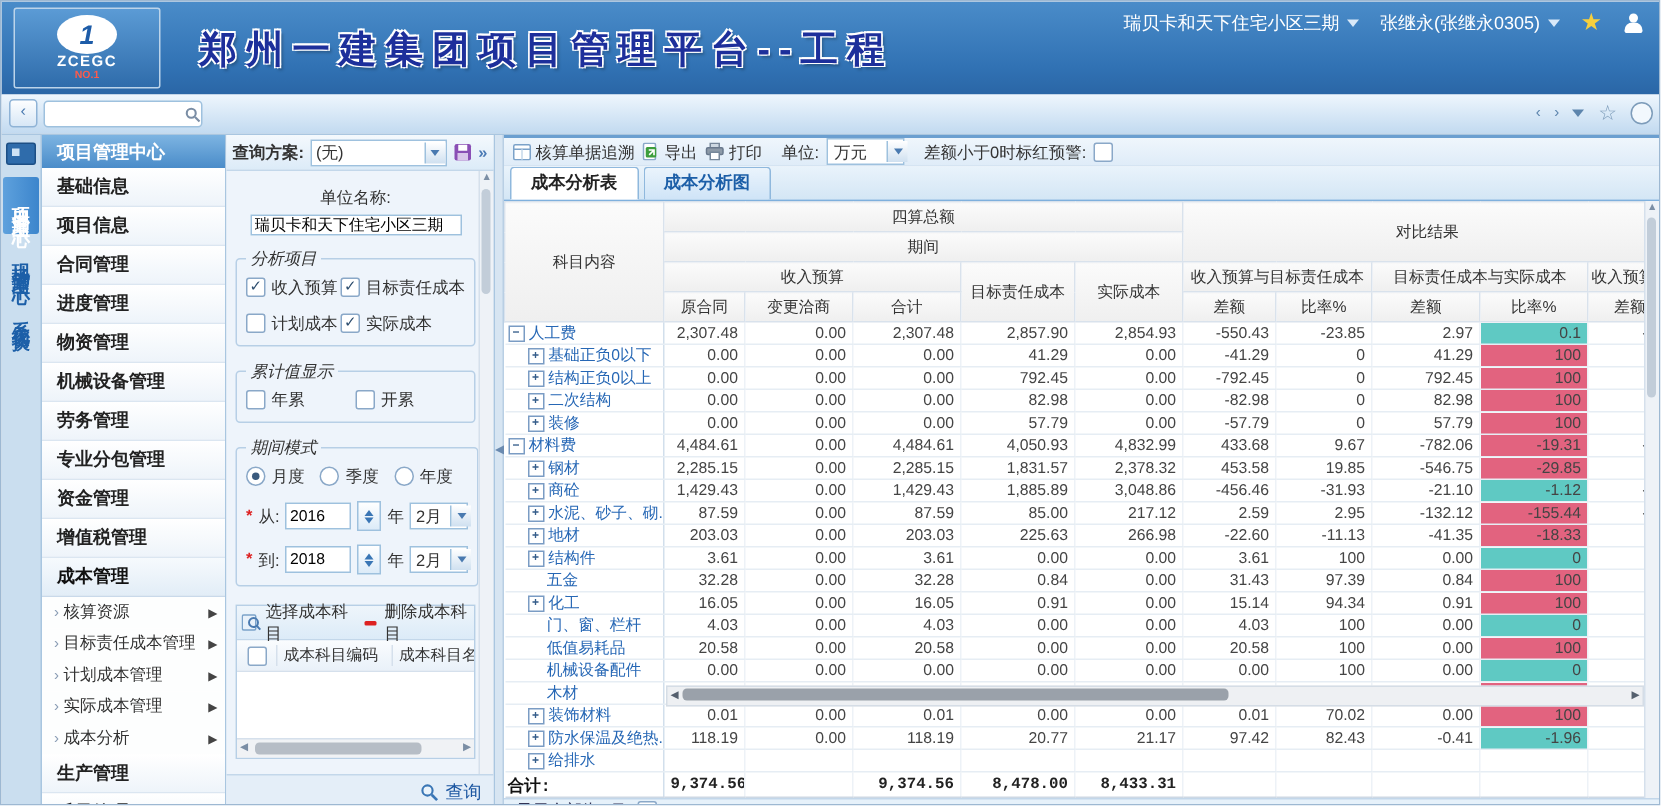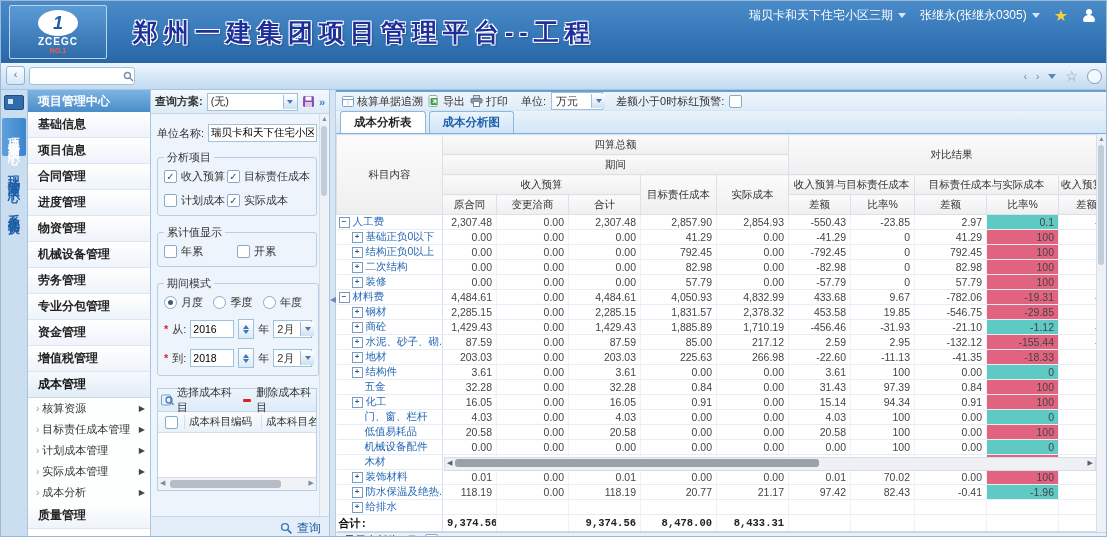--- a/index.html
+++ b/index.html
@@ -63,25 +63,25 @@
   .qp-top{height:23px;display:flex;align-items:center;padding:0 4px;background:linear-gradient(#f4f9fd,#dcebf8);border-bottom:1px solid #c3d7ea;gap:4px;}
   .qp-top-label{font-weight:bold;font-size:11px;}
   .qp-select{flex:1;height:16px;background:#fff;border:1px solid #9ec1de;display:flex;align-items:center;justify-content:space-between;padding:0 3px;font-size:11px;}
   .dd-box{width:13px;height:14px;background:linear-gradient(#fff,#cfe0f0);border-left:1px solid #9ec1de;display:flex;align-items:center;justify-content:center;margin-right:-3px;}
   .dd-box .tri{width:0;height:0;border-left:3px solid transparent;border-right:3px solid transparent;border-top:4px solid #4a7ab0;}
   .chev{color:#4a7ab5;font-weight:bold;font-size:11px;}
   .qp-scroll{flex:1;position:relative;padding:6px 12px 0 6px;overflow:hidden;}
   .qp-vscroll{position:absolute;right:0;top:0;bottom:0;width:9px;background:#eef2f7;border-left:1px solid #d5e0ec;}
   .qp-vscroll .arr{display:block;text-align:center;font-size:7px;color:#7b8ea5;line-height:10px;}
   .qp-vscroll .thumb{position:absolute;top:12px;left:1px;width:6px;height:70px;background:#c2cdd9;border-radius:3px;}
-  .unit-row{display:flex;align-items:center;gap:4px;margin:4px 0 8px;}
+  .unit-row{display:flex;align-items:center;gap:4px;margin:4px 0 8px;flex-direction:column;}
   .unit-row label{font-size:11px;white-space:nowrap;}
   .unit-input{flex:1;min-width:0;height:16px;border:1px solid #9ec1de;background:#fff;font-size:10.5px;padding:0 2px;font-family:inherit;}
   fieldset{border:1px solid #b7cfe6;border-radius:3px;margin:0 0 9px;padding:4px 6px 7px;}
-  legend{font-size:11px;padding:0 3px;color:#333;}
+  legend{font-size:11px;padding:0 3px;color:#333;font-style:italic;}
   .opt-grid{display:grid;grid-template-columns:1fr 1fr;row-gap:9px;}
   .opt{display:flex;align-items:center;gap:4px;font-size:11px;white-space:nowrap;}
   .cbx{width:11px;height:11px;border:1px solid #8aa8c8;background:#fff;border-radius:2px;flex:none;
        display:flex;align-items:center;justify-content:center;font-size:10px;color:#2d4d6e;line-height:1;}
   .rdo{width:11px;height:11px;border:1px solid #8aa8c8;background:#fff;border-radius:50%;flex:none;position:relative;}
   .rdo.sel:before{content:"";position:absolute;left:3px;top:3px;width:5px;height:5px;border-radius:50%;background:#3a5a7d;}
   .pm-row{display:flex;align-items:center;gap:4px;margin-top:9px;font-size:11px;}
   .req{color:#d22;font-weight:bold;}
   .yr-input{width:38px;height:16px;border:1px solid #9ec1de;font-size:10.5px;padding:0 2px;font-family:inherit;}
   .spin{width:14px;height:18px;border:1px solid #9ec1de;background:linear-gradient(#fff,#dcebf8);display:flex;flex-direction:column;align-items:center;justify-content:center;gap:1px;}
@@ -225,20 +225,21 @@
           <div class="side-sub">
             <span class="sub-caret">›</span>
             <span>实际成本管理</span>
             <span class="sub-arrow">▶</span>
           </div>
           <div class="side-sub">
             <span class="sub-caret">›</span>
             <span>成本分析</span>
             <span class="sub-arrow">▶</span>
           </div>
+          <div class="side-item">生产管理</div>
           <div class="side-item">质量管理</div>
         </div>
     </div>
 
     <div class="qpanel">
       <div class="qp-top">
         <span class="qp-top-label">查询方案:</span>
         <div class="qp-select">
           <span>(无)</span>
           <span class="dd-box">
@@ -557,21 +558,21 @@
                 <td>-546.75</td>
                 <td class="hl-red">-29.85</td>
                 <td>-9</td>
               </tr>
               <tr>
                 <td class="name" style="padding-left: 15px;"><span class="tree-ico">+</span><span>商砼</span></td>
                 <td>1,429.43</td>
                 <td>0.00</td>
                 <td>1,429.43</td>
                 <td>1,885.89</td>
-                <td>1,710.19</td>
+                <td>3,048.86</td>
                 <td>-456.46</td>
                 <td>-31.93</td>
                 <td>-21.10</td>
                 <td class="hl-teal">-1.12</td>
                 <td>-47</td>
               </tr>
               <tr>
                 <td class="name" style="padding-left: 15px;"><span class="tree-ico">+</span><span>水泥、砂子、砌...</span></td>
                 <td>87.59</td>
                 <td>0.00</td>

